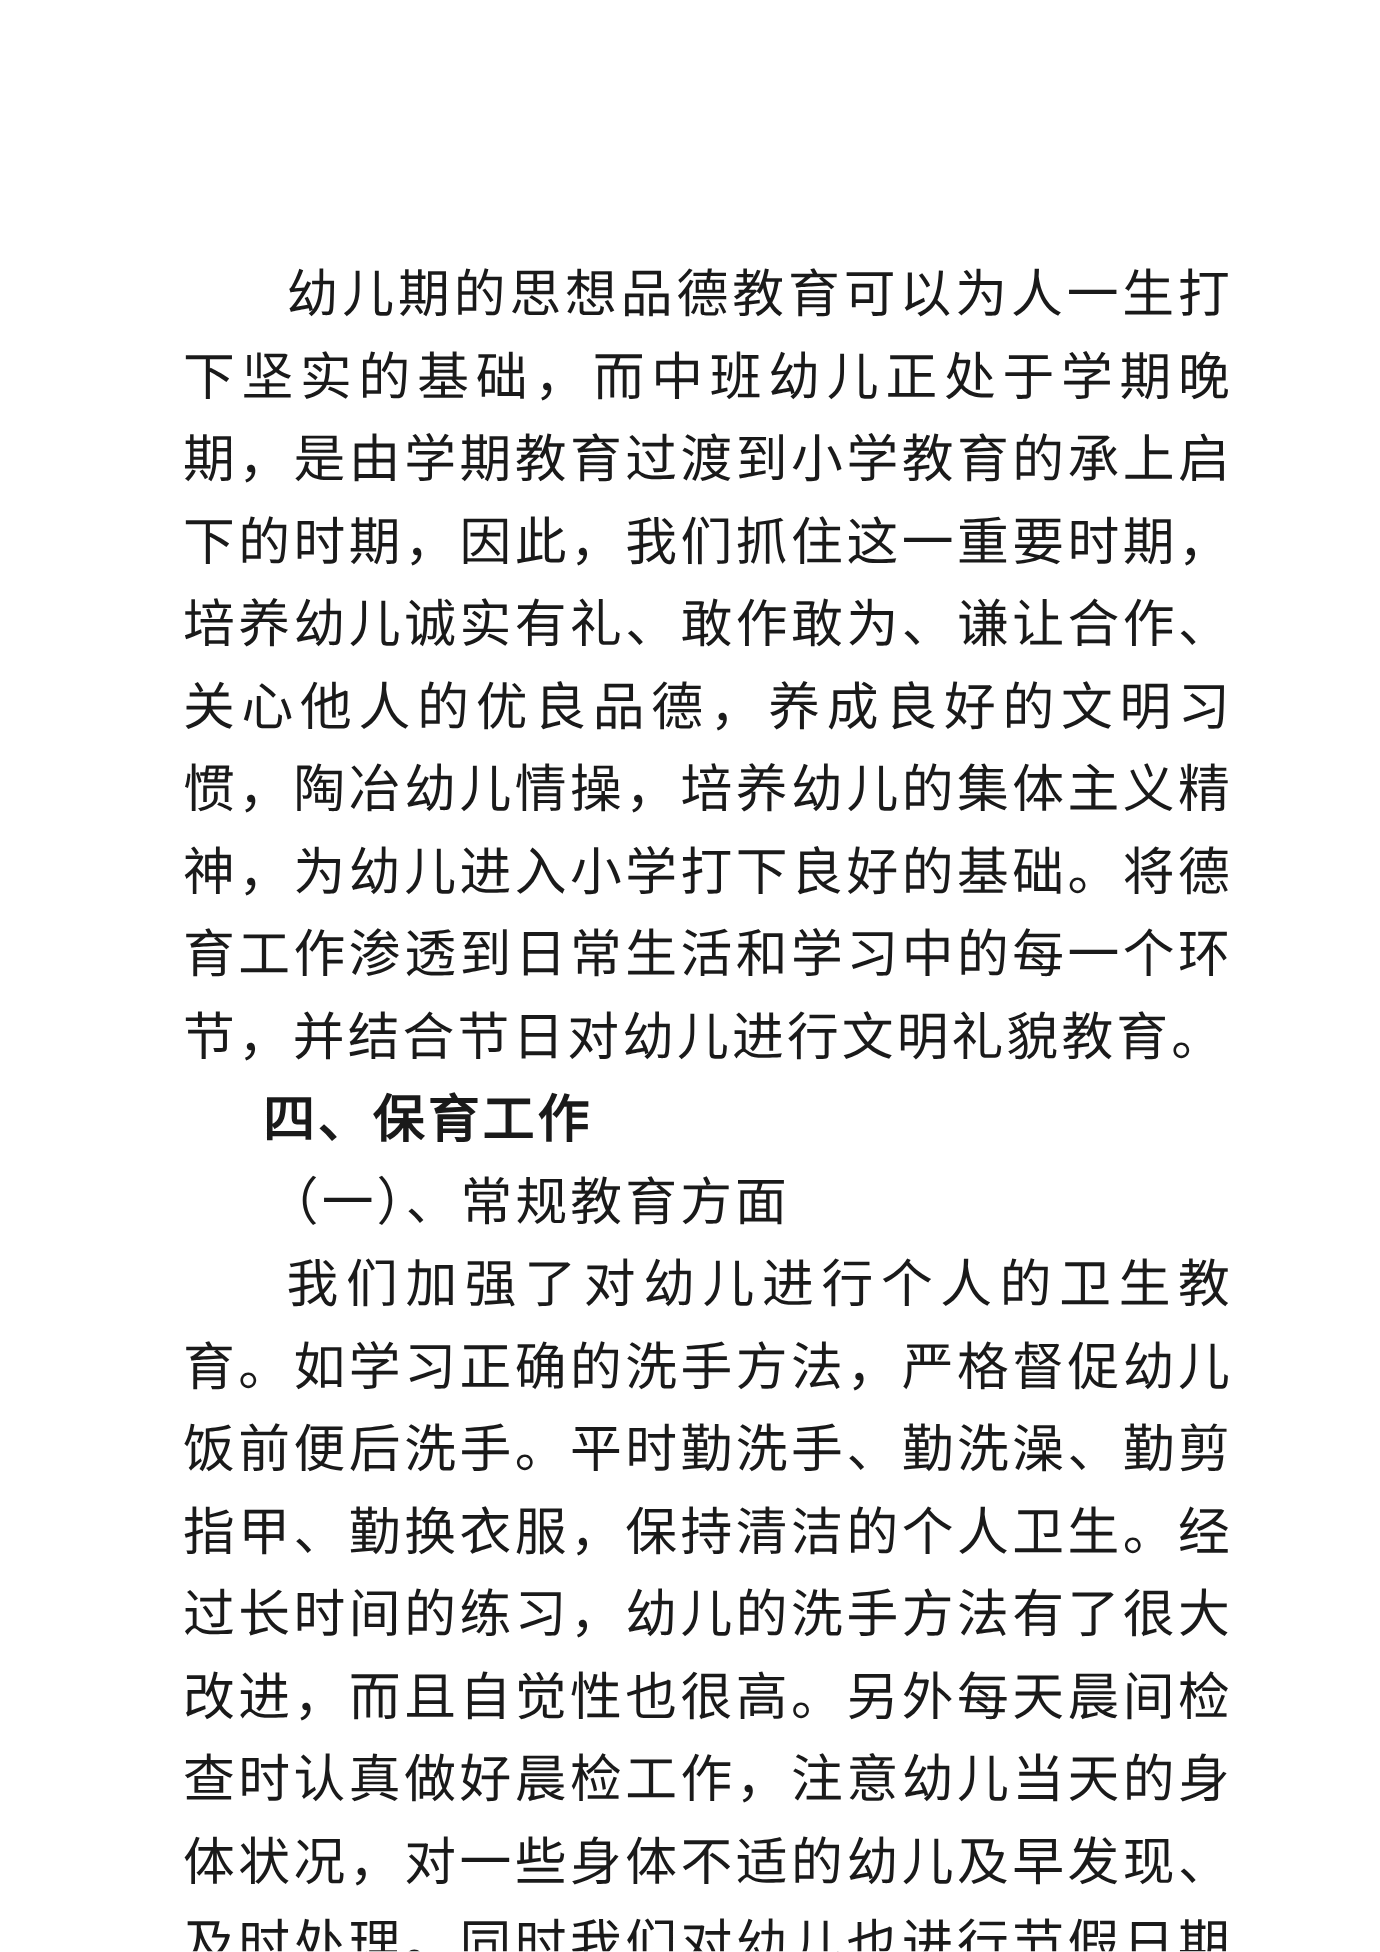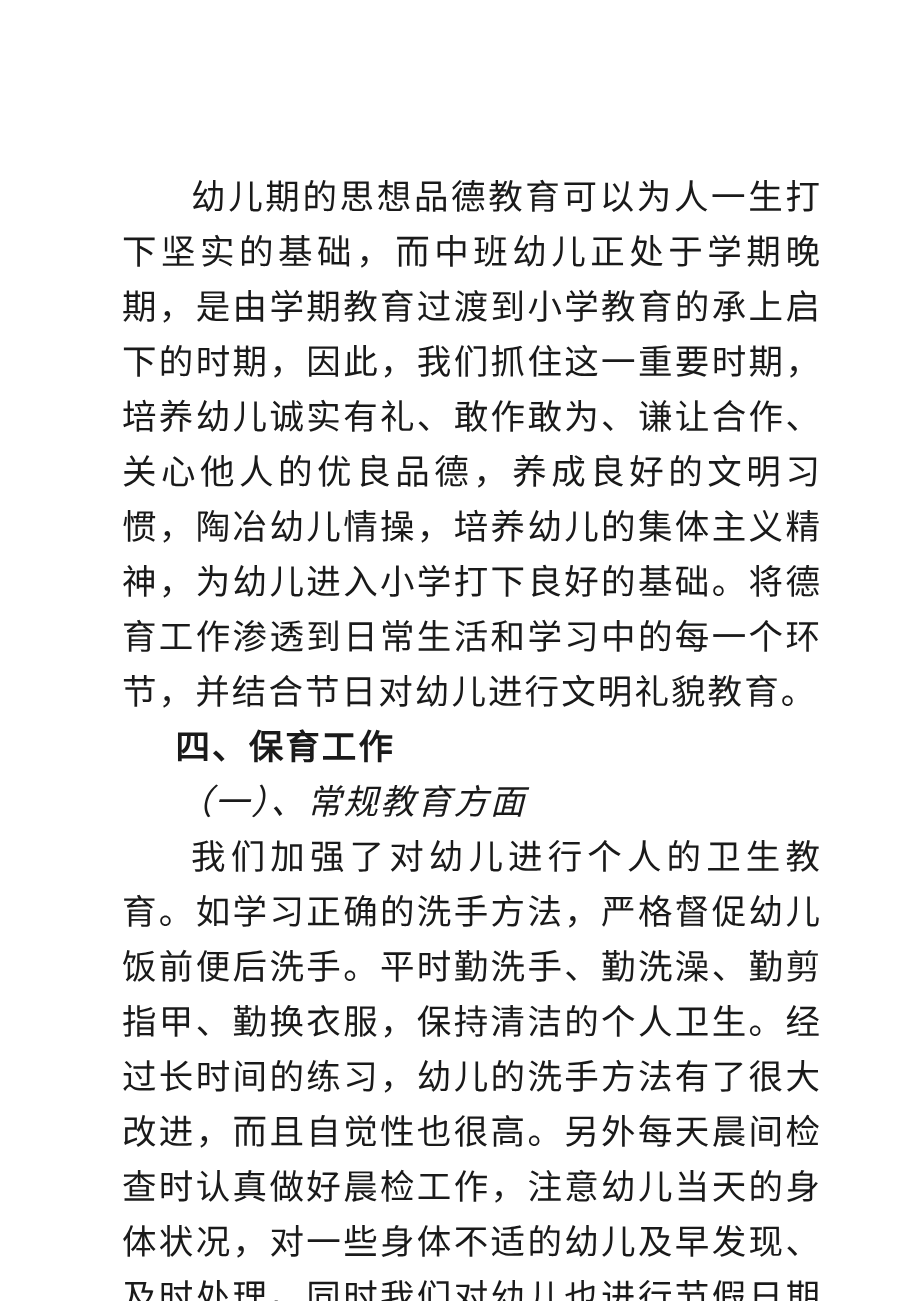--- a/index.html
+++ b/index.html
@@ -56,21 +56,20 @@
 
   
   .heading-sub {
     margin: 0;
     text-indent: 1.62em;
     font-size: 34.5px;
     line-height: 55px;
     font-weight: 400;
     letter-spacing: 2.1px;
     white-space: nowrap;
-    font-style: italic;
   }
 </style>
 </head>
 <body>
 
 <div class="page">
   <div class="doc-body">
 
     <p class="para">幼儿期的思想品德教育可以为人一生打下坚实的基础，而中班幼儿正处于学期晚期，是由学期教育过渡到小学教育的承上启下的时期，因此，我们抓住这一重要时期，培养幼儿诚实有礼、敢作敢为、谦让合作、关心他人的优良品德，养成良好的文明习惯，陶冶幼儿情操，培养幼儿的集体主义精神，为幼儿进入小学打下良好的基础。将德育工作渗透到日常生活和学习中的每一个环节，并结合节日对幼儿进行文明礼貌教育。</p>
 

